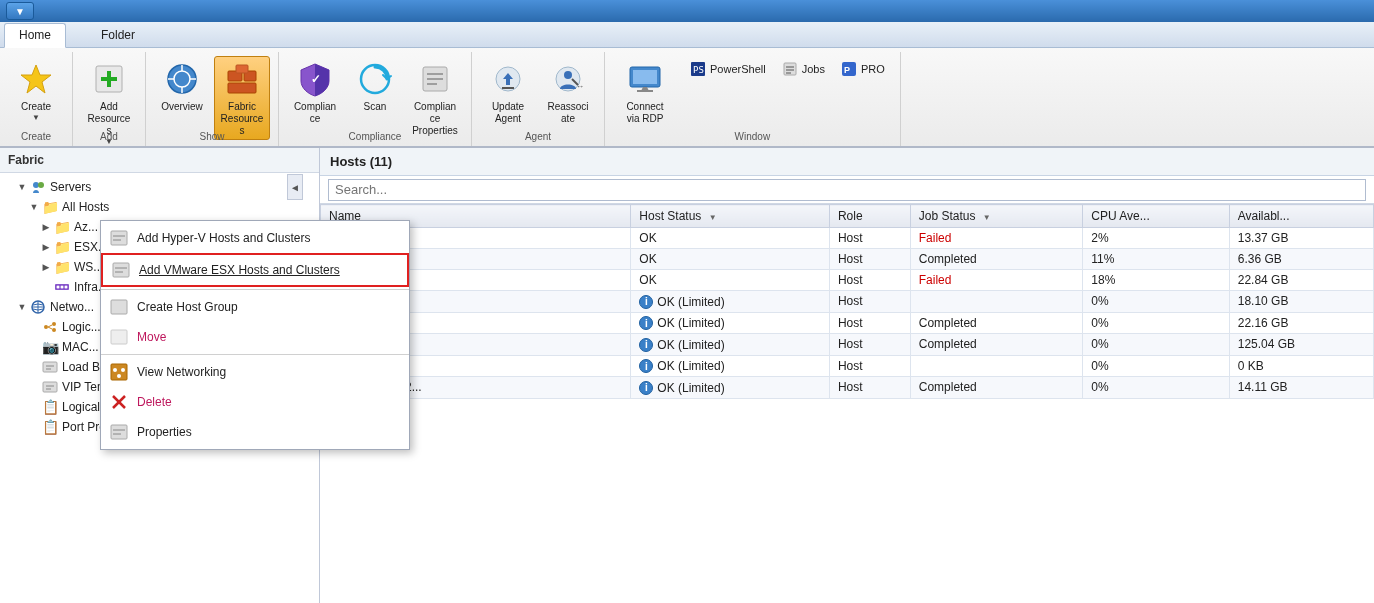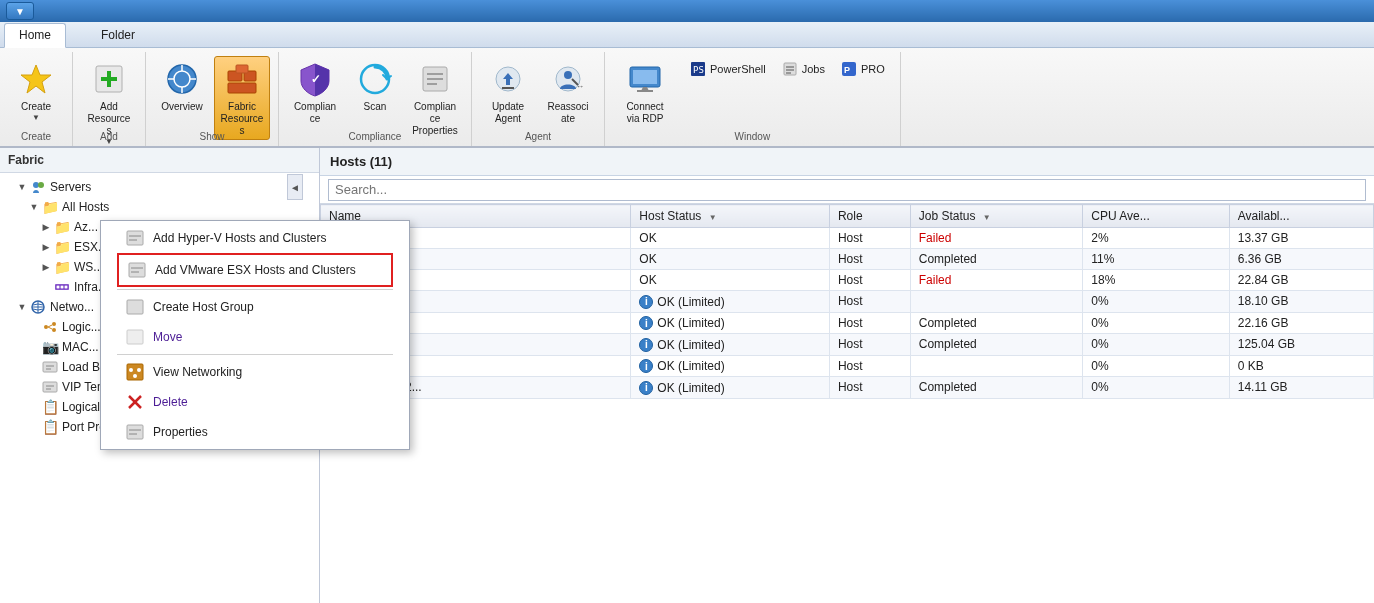--- a/index.html
+++ b/index.html
@@ -318,37 +318,38 @@
     
     .context-menu {
       position: absolute;
       left: 100px;
       top: 220px;
       width: 310px;
       background: white;
       border: 1px solid #a0a8b8;
       box-shadow: 3px 3px 8px rgba(0,0,0,0.25);
       z-index: 100;
-      padding: 2px 16px;
+      padding: 2px 0;
     }
     .ctx-item {
       display: flex;
       align-items: center;
       padding: 5px 12px 5px 8px;
       cursor: pointer;
       font-size: 12px;
       color: #222;
       gap: 8px;
     }
     .ctx-item.disabled {
-      color: #4c1d95;
+      color: #be185d;
       cursor: default;
     }
     .ctx-item.highlighted {
       border: 2px solid #e02020;
+      text-decoration: underline;
     }
     .ctx-icon {
       width: 20px;
       height: 20px;
       display: flex;
       align-items: center;
       justify-content: center;
       font-size: 14px;
       flex-shrink: 0;
     }

